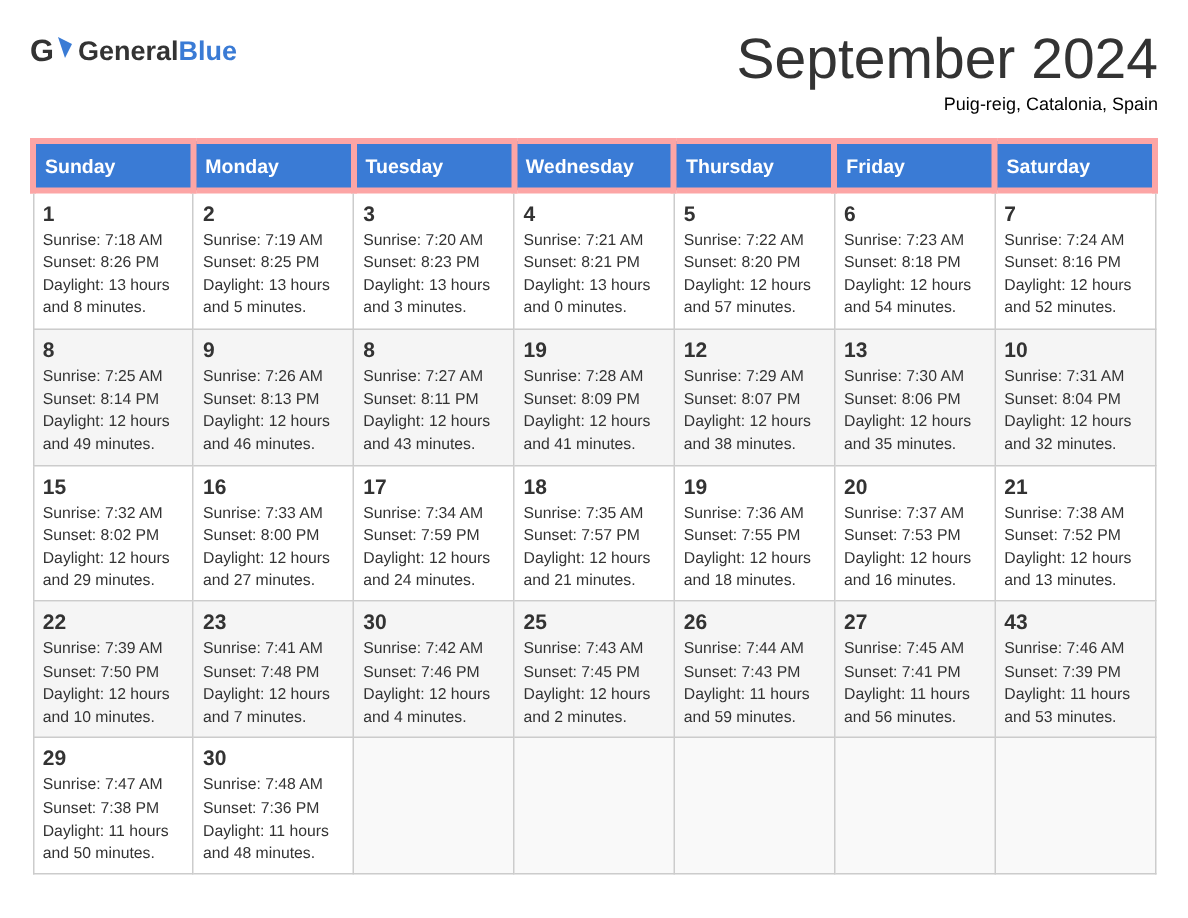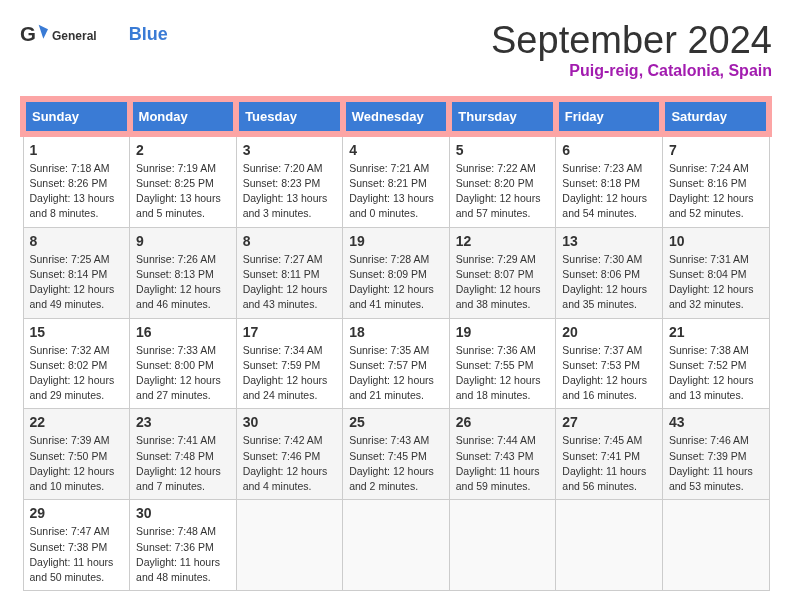--- a/index.html
+++ b/index.html
@@ -15,61 +15,59 @@
       justify-content: space-between;
       align-items: flex-start;
       margin-bottom: 16px;
     }
     .logo {
       display: flex;
       align-items: center;
       gap: 4px;
     }
     .logo-text-general {
-      font-size: 12px;
+      font-size: 18px;
       font-weight: bold;
       color: #333;
     }
     .logo-text-blue {
       font-size: 18px;
       font-weight: bold;
       color: #3a7bd5;
-      padding-left: 32px;
     }
     .logo-icon {
       width: 28px;
       height: 28px;
     }
     .title-area {
       text-align: right;
     }
     .month-title {
       font-size: 38px;
       font-weight: normal;
       color: #333;
       line-height: 1.1;
     }
     .location-title {
-      font-size: 16px;
-      color: #a21caf;
-      font-weight: bold;
+      font-size: 12px;
+      color: #000000;
     }
     table {
       width: 100%;
       border-collapse: collapse;
       table-layout: fixed;
     }
     thead tr th {
       background-color: #3a7bd5;
       color: #fff;
       font-size: 13px;
       font-weight: bold;
       padding: 7px 6px;
       text-align: left;
-      border: 6px solid #fca5a5;
+      border: 4px solid #fca5a5;
     }
     tbody tr td {
       border: 1px solid #ccc;
       vertical-align: top;
       padding: 5px 6px;
       height: 90px;
       font-size: 10.5px;
       color: #333;
       background: #fff;
     }

